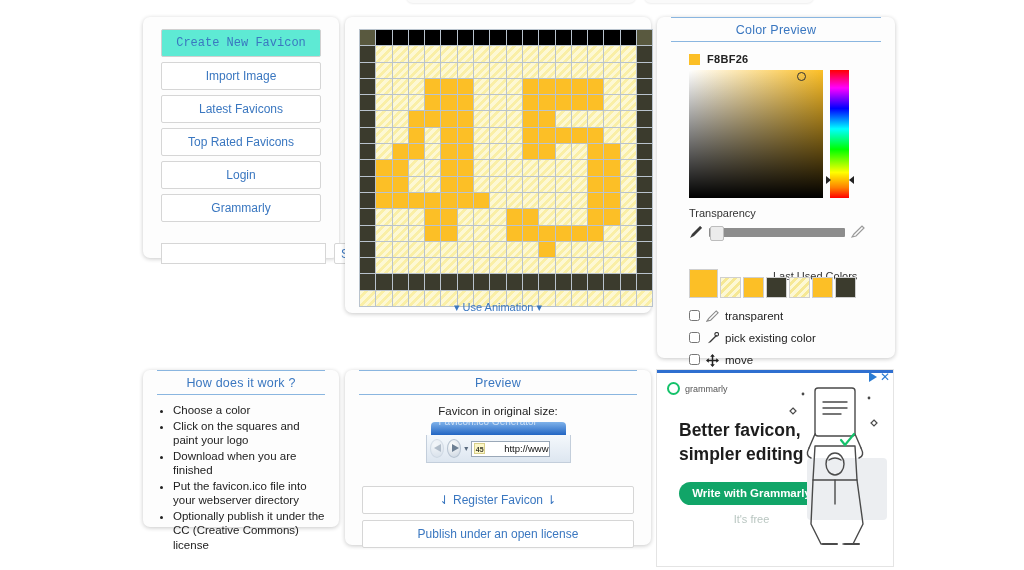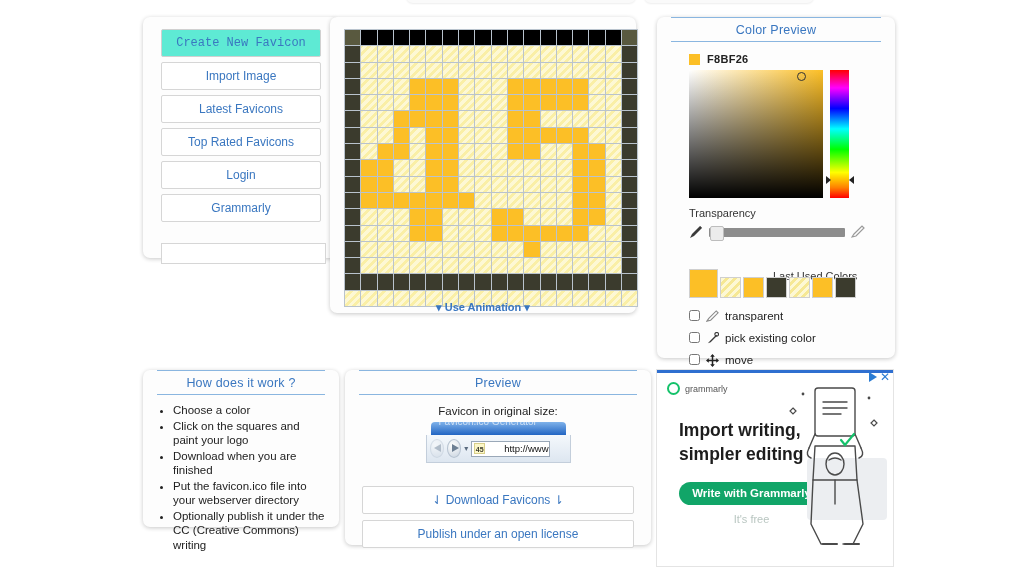--- a/index.html
+++ b/index.html
@@ -49,21 +49,21 @@
     flex:1;border:1px solid #d6d6d6;background:#fff;height:21px;
     box-sizing:border-box;padding:0 4px;font-size:12px;
     font-family:"Liberation Sans", sans-serif;outline:none;
   }
   #search-button{
     width:53px;border:1px solid #d6d6d6;background:#fff;color:#3a77c0;
     font-size:12px;cursor:pointer;font-family:"Liberation Sans", sans-serif;
     border-radius:2px;
   }
   
-  #editor-panel{left:330px;top:17px;width:306px;height:296px;font-weight:bold;}
+  #editor-panel{left:345px;top:17px;width:306px;height:296px;}
   #grid-wrap{position:absolute;left:14px;top:12px;}
   #pixel-grid{
     display:grid;
     grid-template-columns:repeat(18,15.3px);
     grid-auto-rows:15.3px;
     background:#b9c3cd;
     gap:1px;
     border:1px solid #b9c3cd;
     width:max-content;
   }
@@ -617,21 +617,21 @@
     </div>
 </div>
 
 <div class="panel" id="how-panel">
   <div class="panel-title">How does it work ?</div>
   <ul id="how-list">
       <li>Choose a color</li>
       <li>Click on the squares and paint your logo</li>
       <li>Download when you are finished</li>
       <li>Put the favicon.ico file into your webserver directory</li>
-      <li>Optionally publish it under the CC (Creative Commons) writing</li>
+      <li>Optionally publish it under the CC (Creative Commons) license</li>
     </ul>
 </div>
 
 <div class="panel" id="preview-panel">
   <div class="panel-title">Preview</div>
   <div id="preview-caption">Favicon in original size:</div>
 
   <div id="browser-mock">
     <div id="bm-titlebar">
       <div id="bm-title-text">Favicon.ico Generator</div>
@@ -645,37 +645,37 @@
       </div>
       <span id="bm-caret">▾</span>
       <div id="bm-urlbar">
         <span id="bm-favicon">45</span>
         <span id="bm-url">http://www</span>
       </div>
     </div>
   </div>
 
   <div style="position:absolute;left:0;right:0;top:116px;">
-    <button class="wide-btn">⇃ Download Favicons ⇂</button>
+    <button class="wide-btn">⇃ Register Favicon ⇂</button>
     <button class="wide-btn">Publish under an open license</button>
   </div>
 </div>
 
 <div id="ad-panel">
   <div id="ad-topbar"></div>
   <div id="ad-choices">
     <span id="adc-tri"></span>
     <span id="adc-x">✕</span>
   </div>
   <div id="ad-logo-row">
     <span id="ad-logo-mark"></span>
     <span id="ad-logo-text">grammarly</span>
   </div>
   <div id="ad-headline">
-    <div>Import writing,</div>
+    <div>Better favicon,</div>
     <div>simpler editing</div>
   </div>
   <div id="ad-cta">Write with Grammarly</div>
   <div id="ad-sub">It's free</div>
   <div id="ad-bgcard"></div>
   <svg id="ad-art" viewBox="0 0 110 175">
     <g stroke="#4a4a4a" stroke-width="1.4" fill="none" stroke-linejoin="round" stroke-linecap="round">
       <rect x="36" y="4" width="40" height="48" rx="3"></rect>
       <line x1="44" y1="18" x2="68" y2="18"></line>
       <line x1="44" y1="24" x2="68" y2="24"></line>

